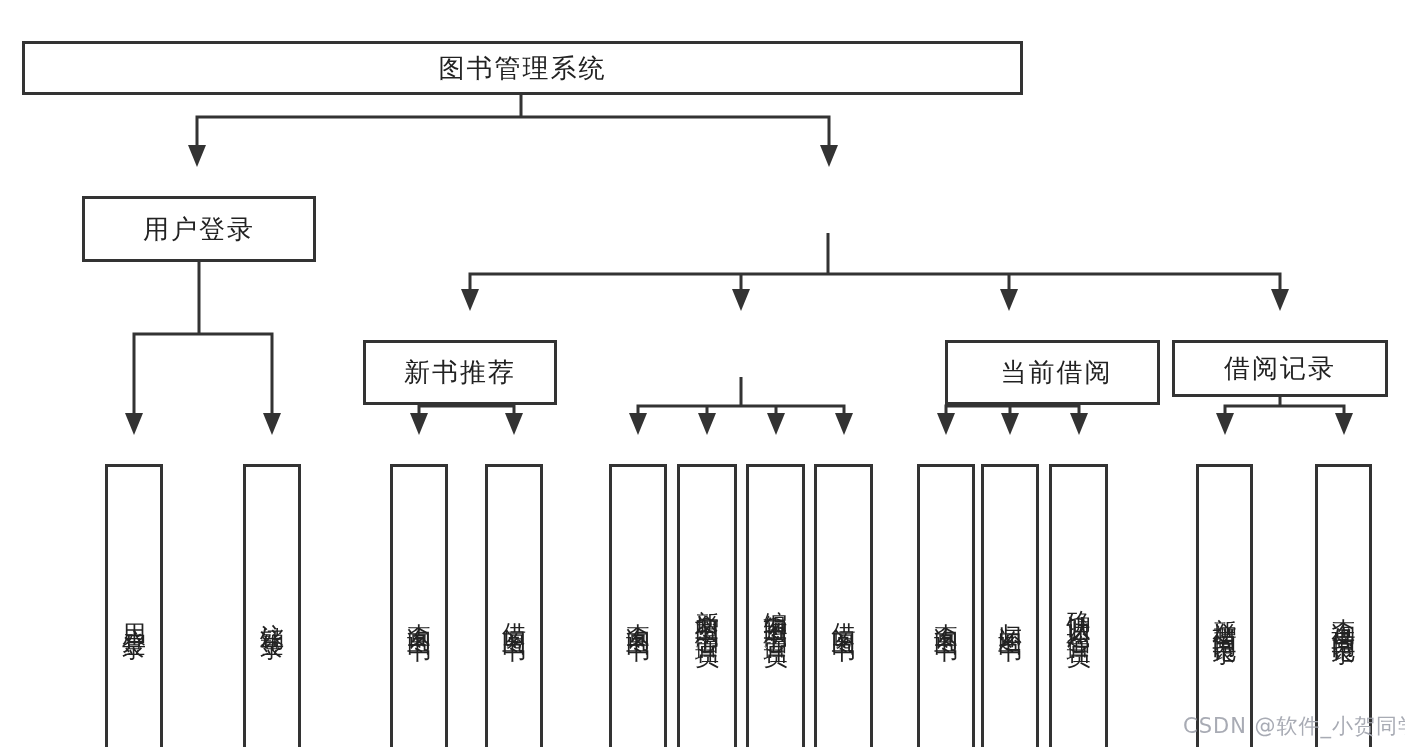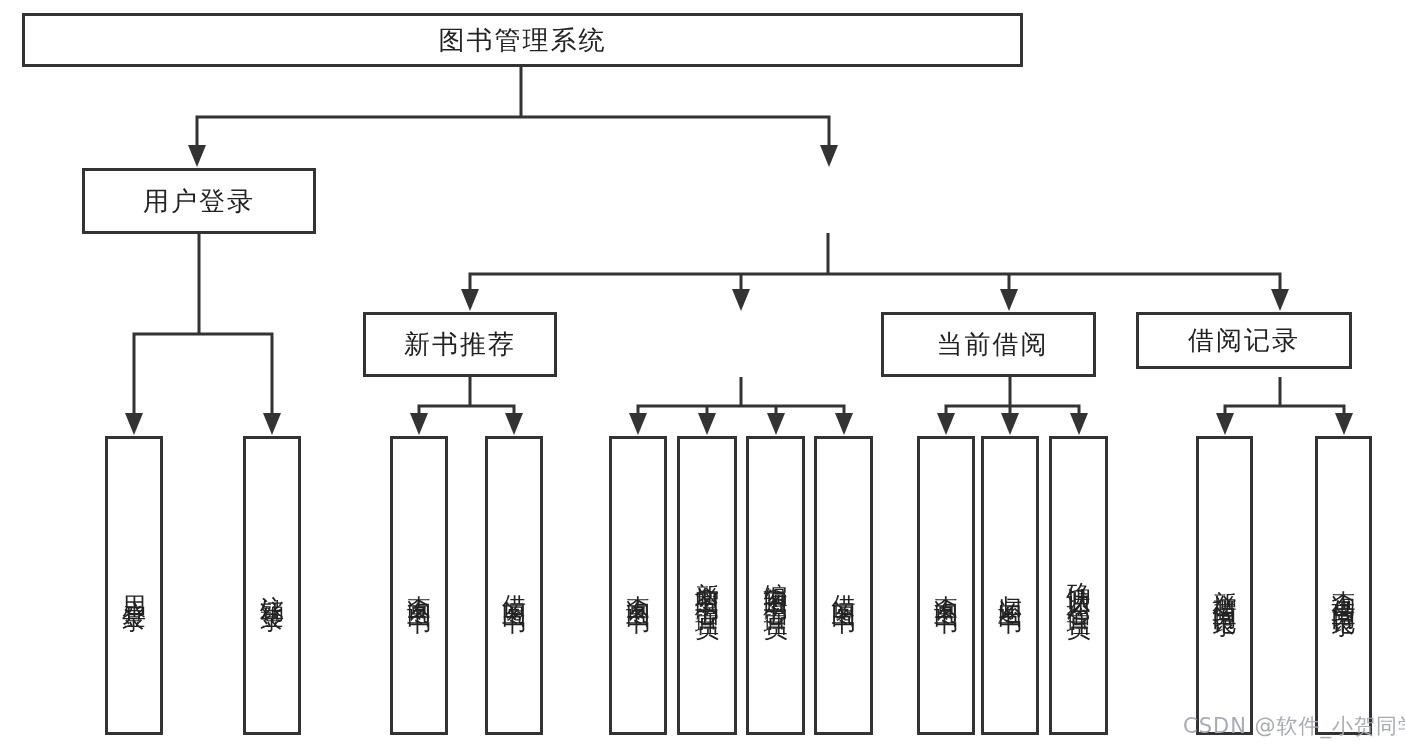--- a/index.html
+++ b/index.html
@@ -9,20 +9,21 @@
     font-family:"DejaVu Sans","Liberation Sans",sans-serif;
   }
   svg.connectors{position:absolute;left:0;top:0;z-index:1;}
   svg.connectors path{stroke:var(--line,#333333);stroke-width:3;fill:none;}
   svg.connectors polygon{fill:var(--line,#333333);stroke:none;}
   .node{
     position:absolute;box-sizing:border-box;z-index:2;
     border:3px solid var(--line,#333333);background:#ffffff;
     display:flex;align-items:center;justify-content:center;
     color:var(--text,#222222);
+    margin-top:28px;
   }
   .h-node{font-size:26px;letter-spacing:2px;white-space:nowrap;}
   .v-node{
     writing-mode:vertical-rl;text-orientation:mixed;
     font-size:24px;letter-spacing:5px;line-height:1;
   }
   .watermark{
     position:absolute;left:1183px;top:712px;z-index:5;
     font-size:21px;letter-spacing:1px;white-space:nowrap;
     color:var(--watermark,#a8abb4);
@@ -81,22 +82,22 @@
       <polygon points="1216,413 1234,413 1225,435"></polygon>
       <polygon points="1335,413 1353,413 1344,435"></polygon>
     </g>
   </svg>
 
   <div class="node h-node" style="left:22px;top:13px;width:1001px;height:54px;">图书管理系统</div>
 
   <div class="node h-node" style="left:82px;top:168px;width:234px;height:66px;">用户登录</div>
 
   <div class="node h-node" style="left:363px;top:312px;width:194px;height:65px;">新书推荐</div>
-  <div class="node h-node" style="left:881px;top:312px;width:215px;height:65px;padding-left:8px;">当前借阅</div>
-  <div class="node h-node" style="left:1136px;top:312px;width:216px;height:57px;">借阅记录</div>
+  <div class="node h-node" style="left:945px;top:312px;width:215px;height:65px;padding-left:8px;">当前借阅</div>
+  <div class="node h-node" style="left:1172px;top:312px;width:216px;height:57px;">借阅记录</div>
 
   <div class="node v-node" style="left:105px;top:436px;width:58px;height:299px;">用户登录</div>
   <div class="node v-node" style="left:243px;top:436px;width:58px;height:299px;">注销登录</div>
 
   <div class="node v-node" style="left:390px;top:436px;width:58px;height:299px;">查询图书</div>
   <div class="node v-node" style="left:485px;top:436px;width:58px;height:299px;">借阅图书</div>
 
   <div class="node v-node" style="left:609px;top:436px;width:58px;height:299px;">查询图书</div>
   <div class="node v-node" style="left:677px;top:436px;width:60px;height:299px;">新增图书（管理员）</div>
   <div class="node v-node" style="left:746px;top:436px;width:59px;height:299px;">编辑图书（管理员）</div>

